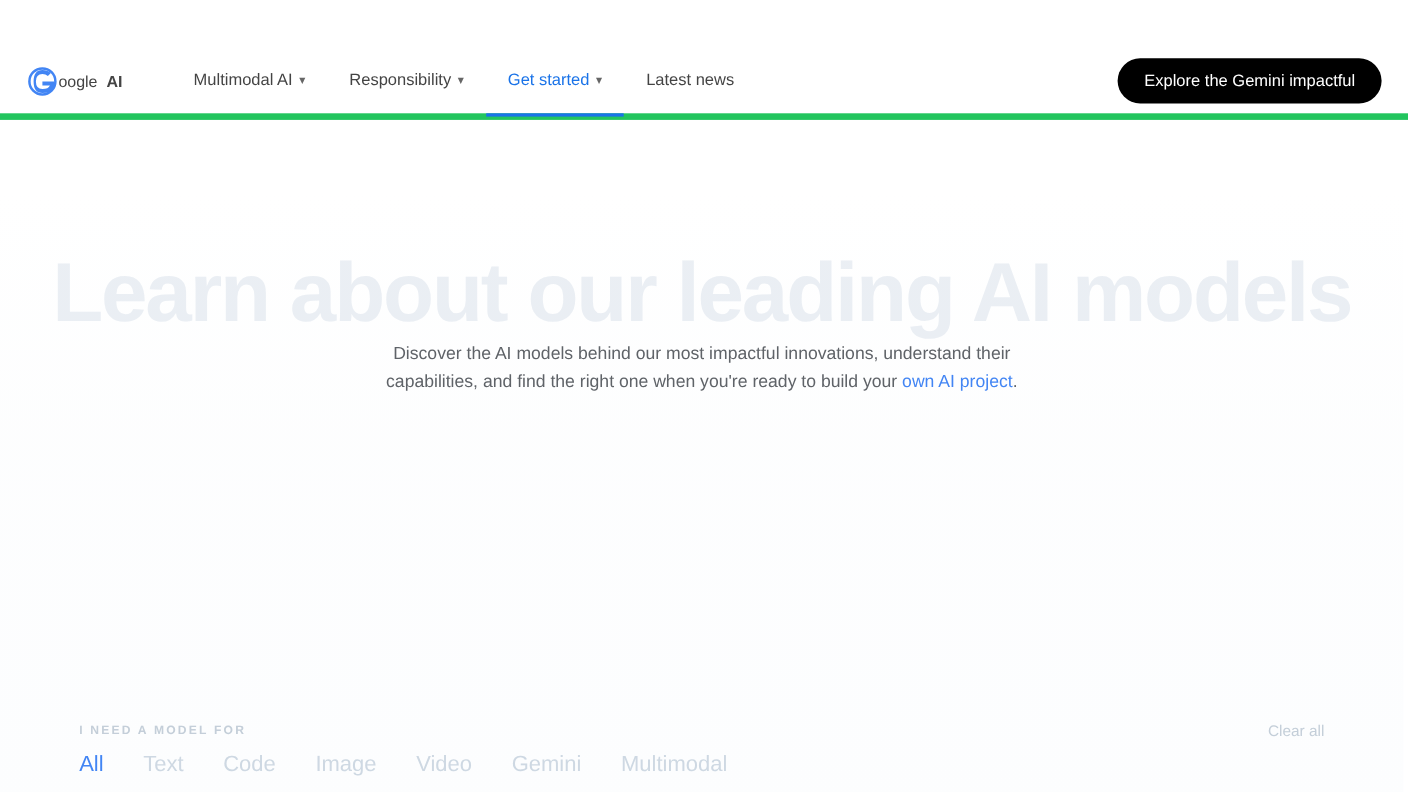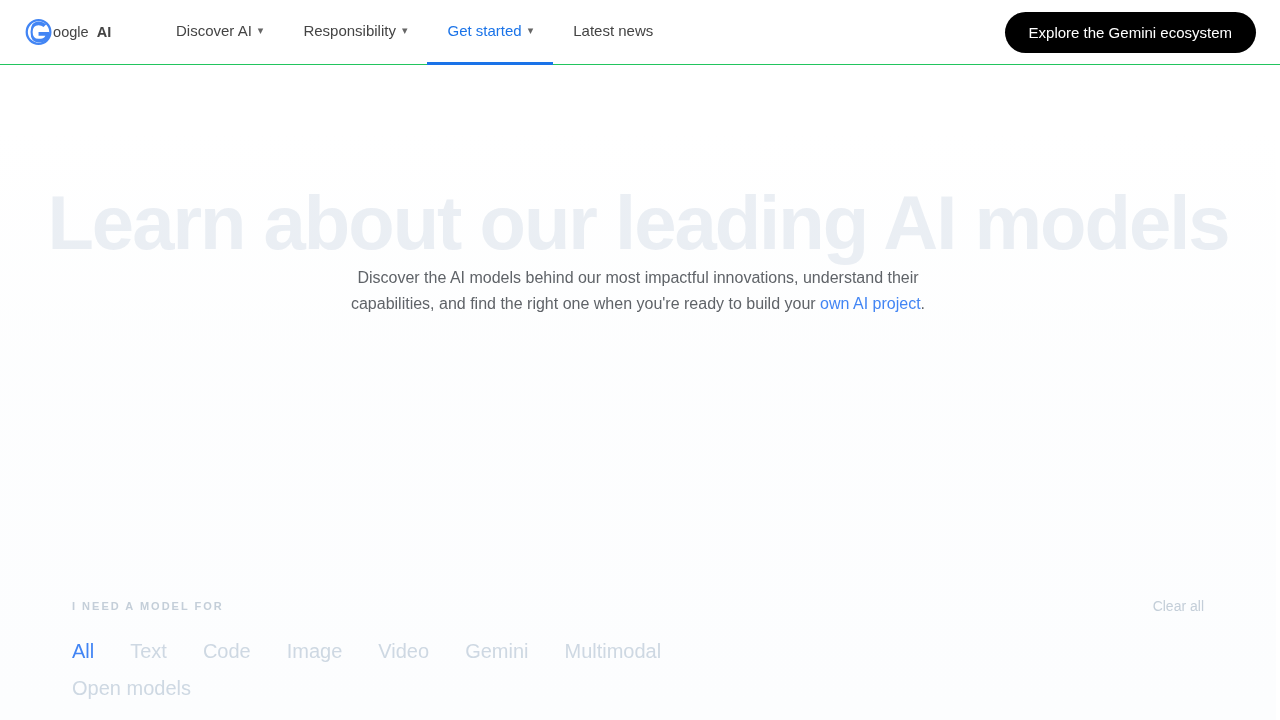--- a/index.html
+++ b/index.html
@@ -16,24 +16,25 @@
       overflow: hidden;
       position: relative;
     }
 
     
     .navbar {
       display: flex;
       align-items: center;
       height: 65px;
       padding: 0 24px;
-      border-bottom: 1px solid #22c55e;
+      border-bottom: 6px solid #22c55e;
       position: relative;
       z-index: 10;
       background: #fff;
+      margin-top: 44px;
     }
 
     .navbar-logo {
       display: flex;
       align-items: center;
       margin-right: 32px;
       text-decoration: none;
       flex-shrink: 0;
     }
 
@@ -155,21 +156,21 @@
       position: absolute;
       bottom: 20px;
       left: 72px;
       right: 72px;
     }
 
     .filters-top-row {
       display: flex;
       justify-content: space-between;
       align-items: center;
-      margin-bottom: 26px;
+      margin-bottom: 12px;
     }
 
     .filter-section-label {
       font-size: 11px;
       letter-spacing: 2px;
       text-transform: uppercase;
       color: rgba(140, 160, 180, 0.5);
       font-weight: 600;
     }
 
@@ -221,38 +222,38 @@
       <path d="M28 19 H16 V23 H23.5 Q22 26.5 16 26.5 Q9.5 26.5 9.5 19 Q9.5 11.5 16 11.5 Q19.2 11.5 21.5 13.5 L24.5 10.5 Q21 7.5 16 7.5 Q7.2 7.5 7.2 19 Q7.2 30.5 16 30.5 Q24 30.5 28 25 Z" fill="#4285F4"></path>
 
       <text x="32" y="25" font-family="Arial" font-size="16" font-weight="400" fill="#444">oogle</text>
 
       <text x="80" y="25" font-family="Arial" font-size="16" font-weight="700" fill="#444">AI</text>
     </svg>
   </a>
 
   <div class="navbar-links">
     <div class="nav-item">
-      <span>Discover AI</span>
+      <span>Multimodal AI</span>
       <span class="chevron">▾</span>
     </div>
     <div class="nav-item">
       <span>Responsibility</span>
       <span class="chevron">▾</span>
     </div>
     <div class="nav-item active">
       <span>Get started</span>
       <span class="chevron">▾</span>
     </div>
     <div class="nav-item">
       <span>Latest news</span>
     </div>
   </div>
 
   <div class="navbar-cta">
-    <button class="cta-button">Explore the Gemini ecosystem</button>
+    <button class="cta-button">Explore the Gemini impactful</button>
   </div>
 </nav>
 
 <div class="content-wrapper">
   <div class="page-bg"></div>
 
   <div class="hero-text-bg">Learn about our leading AI models</div>
 
   <div class="subtitle-block">
     <p>

